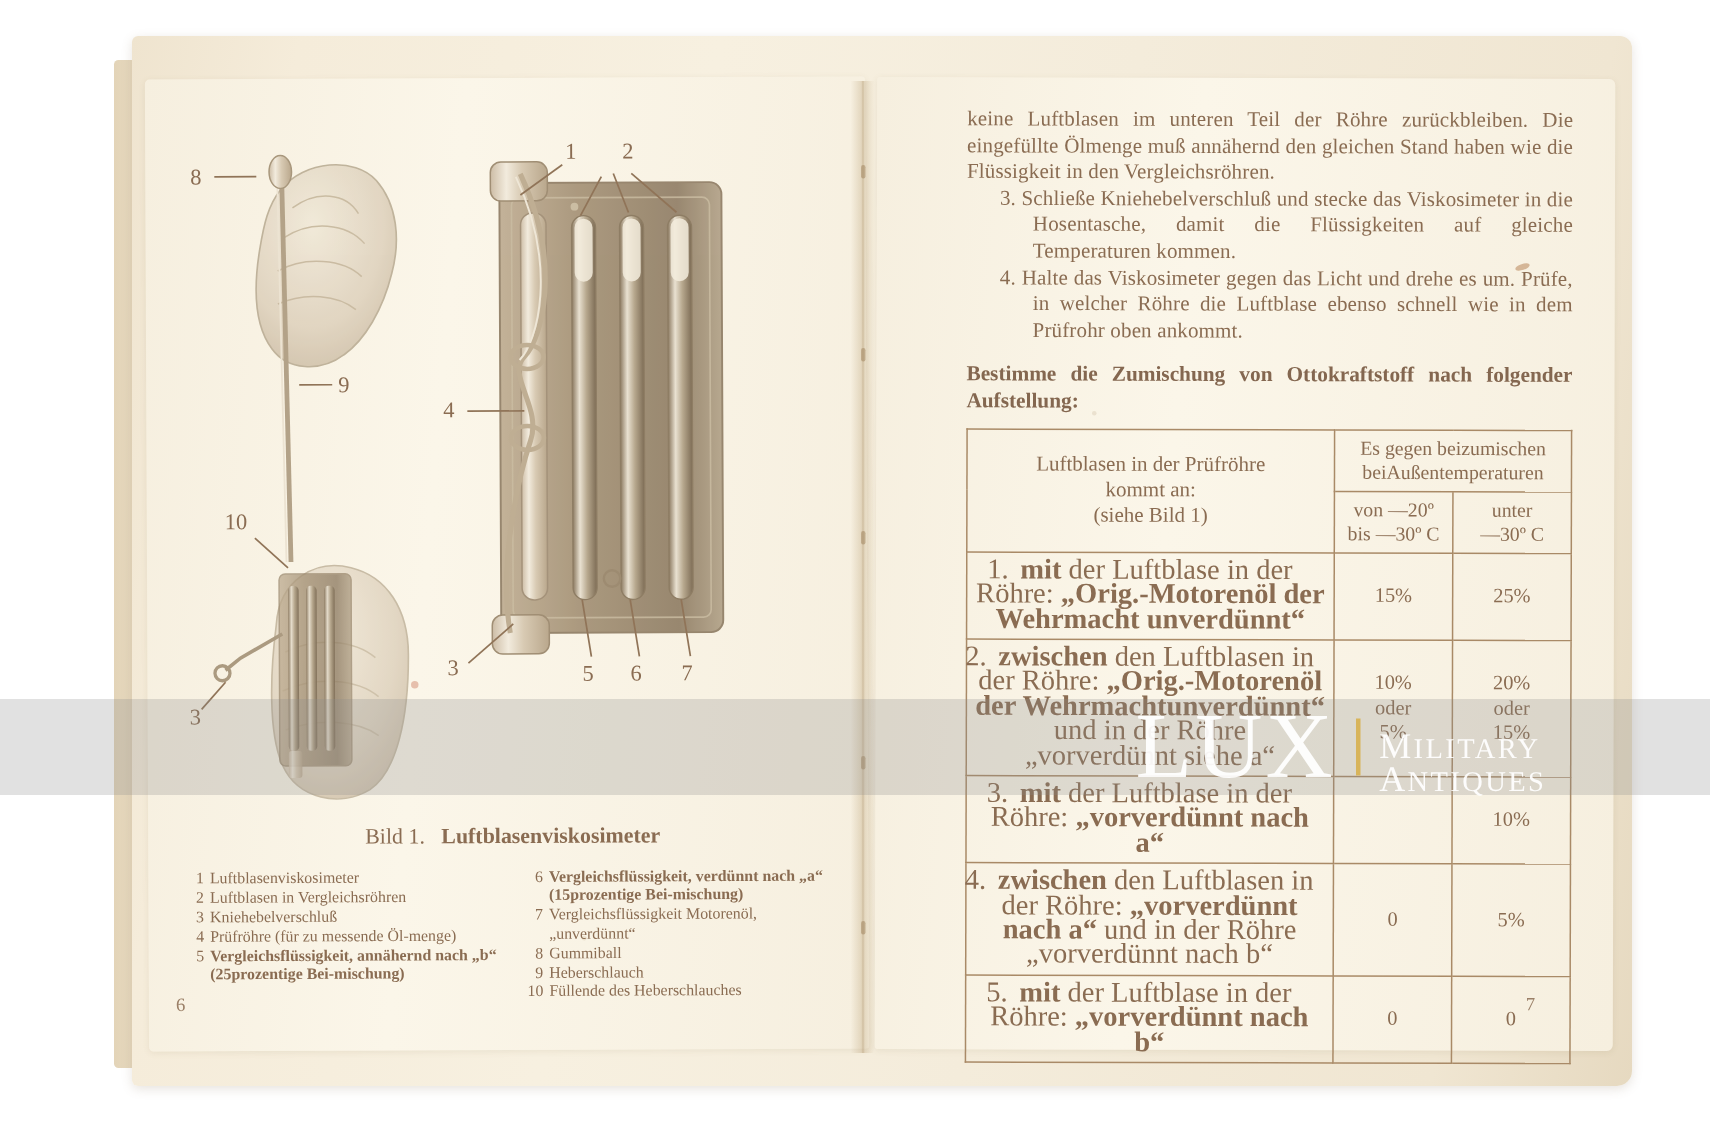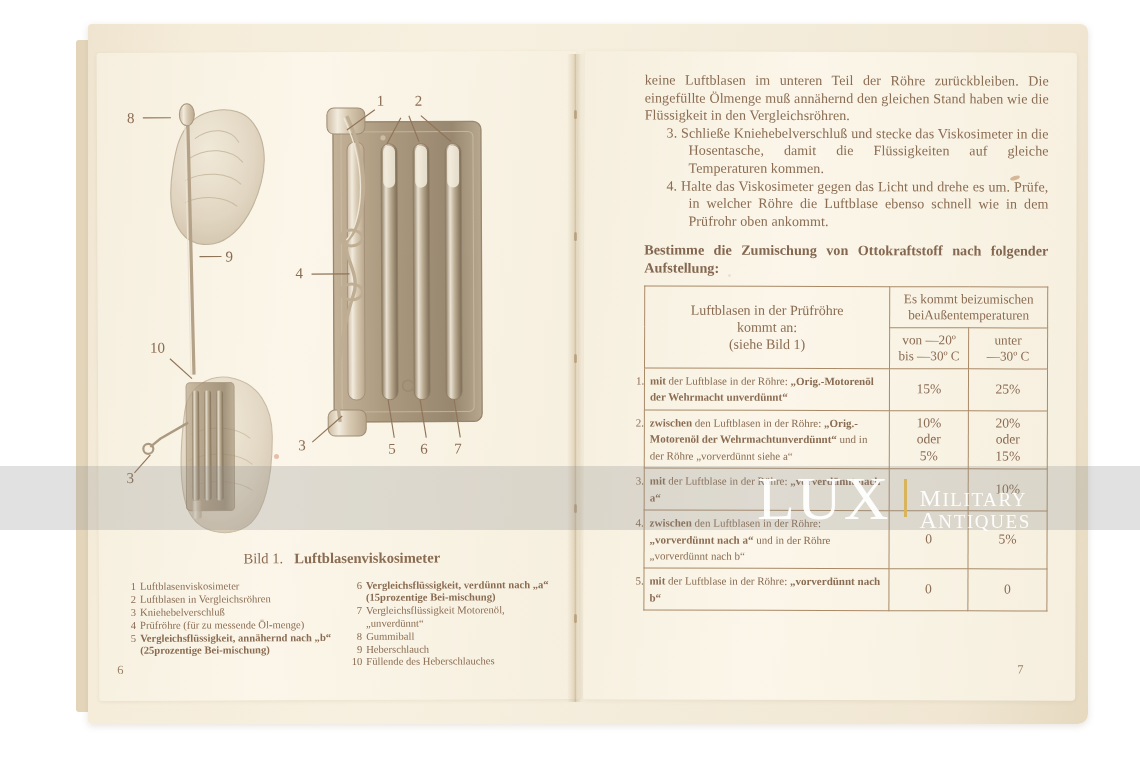--- a/index.html
+++ b/index.html
@@ -64,21 +64,21 @@
     margin-top:9px;border-collapse:collapse;width:404px;
     color:#8a6c52;font-size:13.4px;
   }
   table.vis td,table.vis th{
     border:1.1px solid #a98a67;padding:4px 5px;vertical-align:middle;
     font-weight:normal;
   }
   .hdr-main{text-align:center;font-size:14px;line-height:17px;padding:7px 6px;}
   .hdr-sub{text-align:center;font-size:13.2px;line-height:16px;padding:5px 4px;}
   .cell-desc{
-    text-align:left;font-size:11px;line-height:16.4px;
+    text-align:center;font-size:19px;line-height:16.4px;
     padding-left:20px;text-indent:-14px;
   }
   .cell-val{text-align:center;font-size:13.6px;line-height:16.6px;width:68px;margin-left:33px;}
   .num{padding-right:3px;}
 
   
   .fig{position:absolute;left:28px;top:34px;width:450px;height:450px;}
   .cap{
     position:absolute;left:10px;top:498px;width:466px;text-align:center;
     font-size:14.6px;color:#8a6c52;
@@ -313,21 +313,21 @@
 
         <table class="vis">
           <thead>
             <tr>
               <th class="hdr-main" rowspan="2">
                 <div>Luftblasen in der Prüfröhre</div>
                 <div>kommt an:</div>
                 <div>(siehe Bild 1)</div>
               </th>
               <th class="hdr-sub" colspan="2">
-                <div>Es kommt beizumischen</div>
+                <div>Es gegen beizumischen</div>
                 <div>beiAußentemperaturen</div>
               </th>
             </tr>
             <tr>
               <th class="hdr-sub">
                 <div>von —20º</div>
                 <div>bis —30º C</div>
               </th>
               <th class="hdr-sub">
                 <div>unter</div>

